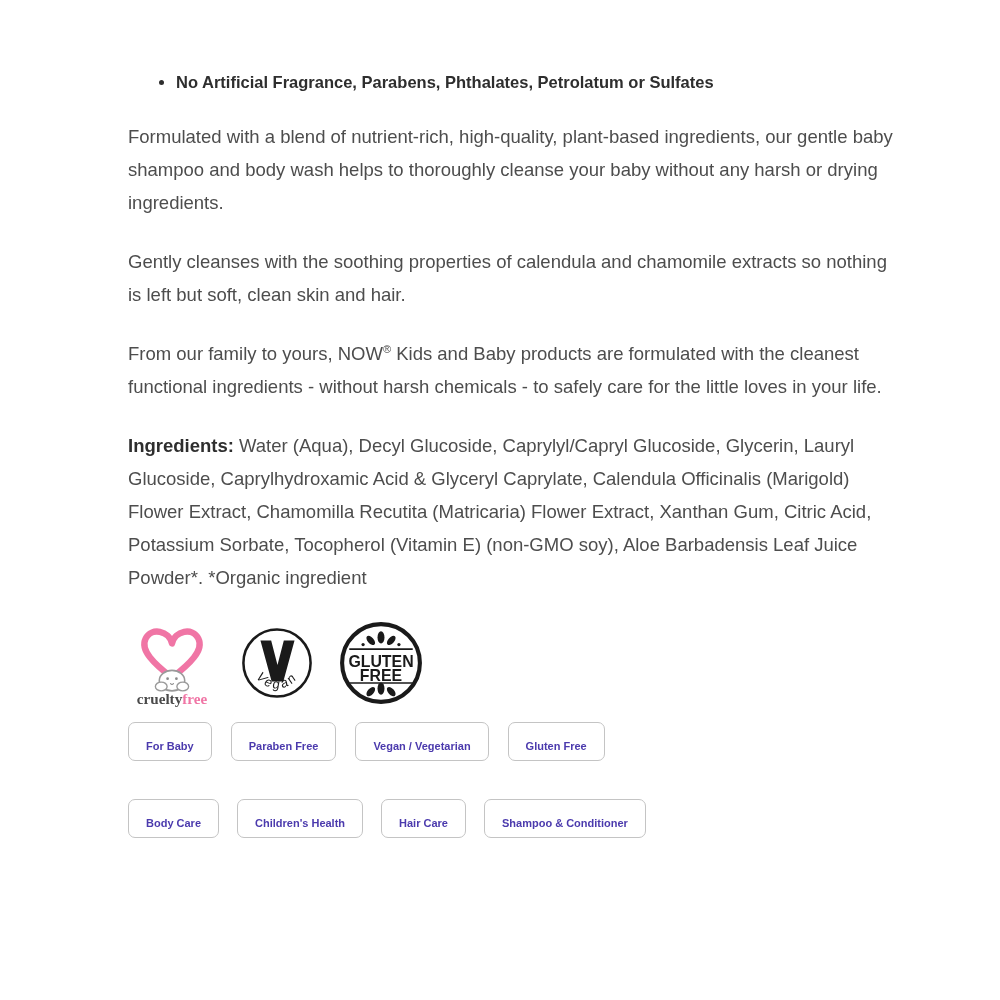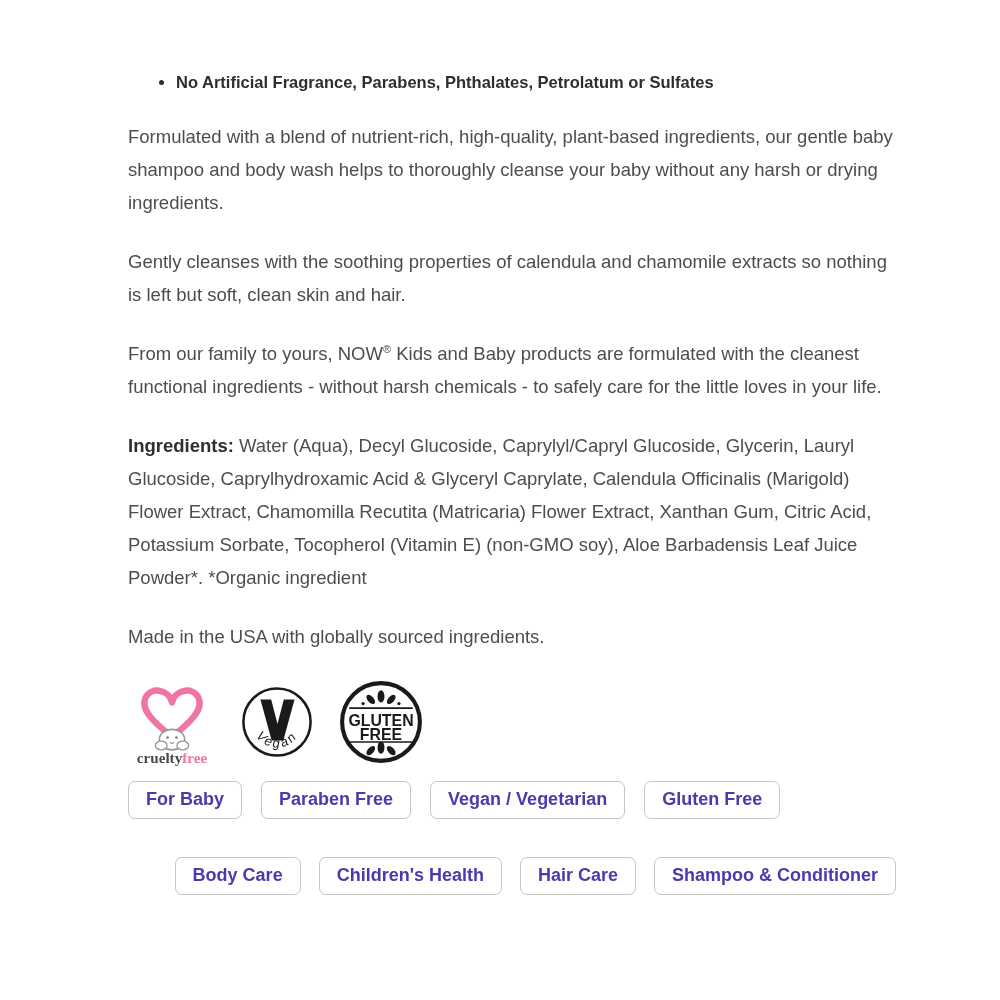--- a/index.html
+++ b/index.html
@@ -50,57 +50,55 @@
   .tags-row {
     display: flex;
     gap: 19px;
     margin-bottom: 38px;
   }
   .pill-btn {
     display: inline-block;
     background: #ffffff;
     border: 1px solid #c4c4c4;
     border-radius: 7px;
-    padding: 7px 17px 8px 17px;
+    padding: 17px 17px 8px 17px;
     font-family: "Liberation Sans", sans-serif;
-    font-size: 18px;
+    font-size: 11px;
     font-weight: 700;
     color: #4b3aad;
     cursor: pointer;
     white-space: nowrap;
   }
   .category-label {
     font-size: 17.5px;
     color: #3f3f3f;
     margin-bottom: 14px;
   }
   .category-row {
     display: flex;
     gap: 18px;
-    justify-content: flex-end;
   }
 </style>
 </head>
 <body>
 
 <div class="content">
 
   <ul class="features">
     <li>No Artificial Fragrance, Parabens, Phthalates, Petrolatum or Sulfates</li>
   </ul>
 
   <p class="body-para">Formulated with a blend of nutrient-rich, high-quality, plant-based ingredients, our gentle baby shampoo and body wash helps to thoroughly cleanse your baby without any harsh or drying ingredients.</p>
 
   <p class="body-para">Gently cleanses with the soothing properties of calendula and chamomile extracts so nothing is left but soft, clean skin and hair.</p>
 
   <p class="body-para"><span>From our family to yours, NOW</span><sup>®</sup><span> Kids and Baby products are formulated with the cleanest functional ingredients - without harsh chemicals - to safely care for the little loves in your life.</span></p>
 
   <p class="body-para"><strong>Ingredients:</strong><span> Water (Aqua), Decyl Glucoside, Caprylyl/Capryl Glucoside, Glycerin, Lauryl Glucoside, Caprylhydroxamic Acid &amp; Glyceryl Caprylate, Calendula Officinalis (Marigold) Flower Extract, Chamomilla Recutita (Matricaria) Flower Extract, Xanthan Gum, Citric Acid, Potassium Sorbate, Tocopherol (Vitamin E) (non-GMO soy), Aloe Barbadensis Leaf Juice Powder*. *Organic ingredient</span></p>
 
-  <p class="body-para made-in">Made in the USA with globally sourced ingredients.</p>
 
   <div class="badges-row">
 
     <svg class="badge" width="88" height="88" viewBox="0 0 90 90">
       <path d="M45 24 C42 11, 24 7, 18 19 C12 31, 27 45, 45 59 C63 45, 78 31, 72 19 C66 7, 48 11, 45 24 Z" fill="#ffffff" stroke="#f075a5" stroke-width="6.5" stroke-linejoin="round"></path>
       <ellipse cx="45" cy="62" rx="13" ry="10.5" fill="#ffffff" stroke="#9a9a9a" stroke-width="1.6"></ellipse>
       <ellipse cx="34" cy="68" rx="6" ry="4.5" fill="#ffffff" stroke="#9a9a9a" stroke-width="1.4"></ellipse>
       <ellipse cx="56" cy="68" rx="6" ry="4.5" fill="#ffffff" stroke="#9a9a9a" stroke-width="1.4"></ellipse>
       <circle cx="40.5" cy="60" r="1.4" fill="#8a8a8a"></circle>
       <circle cx="49.5" cy="60" r="1.4" fill="#8a8a8a"></circle>

